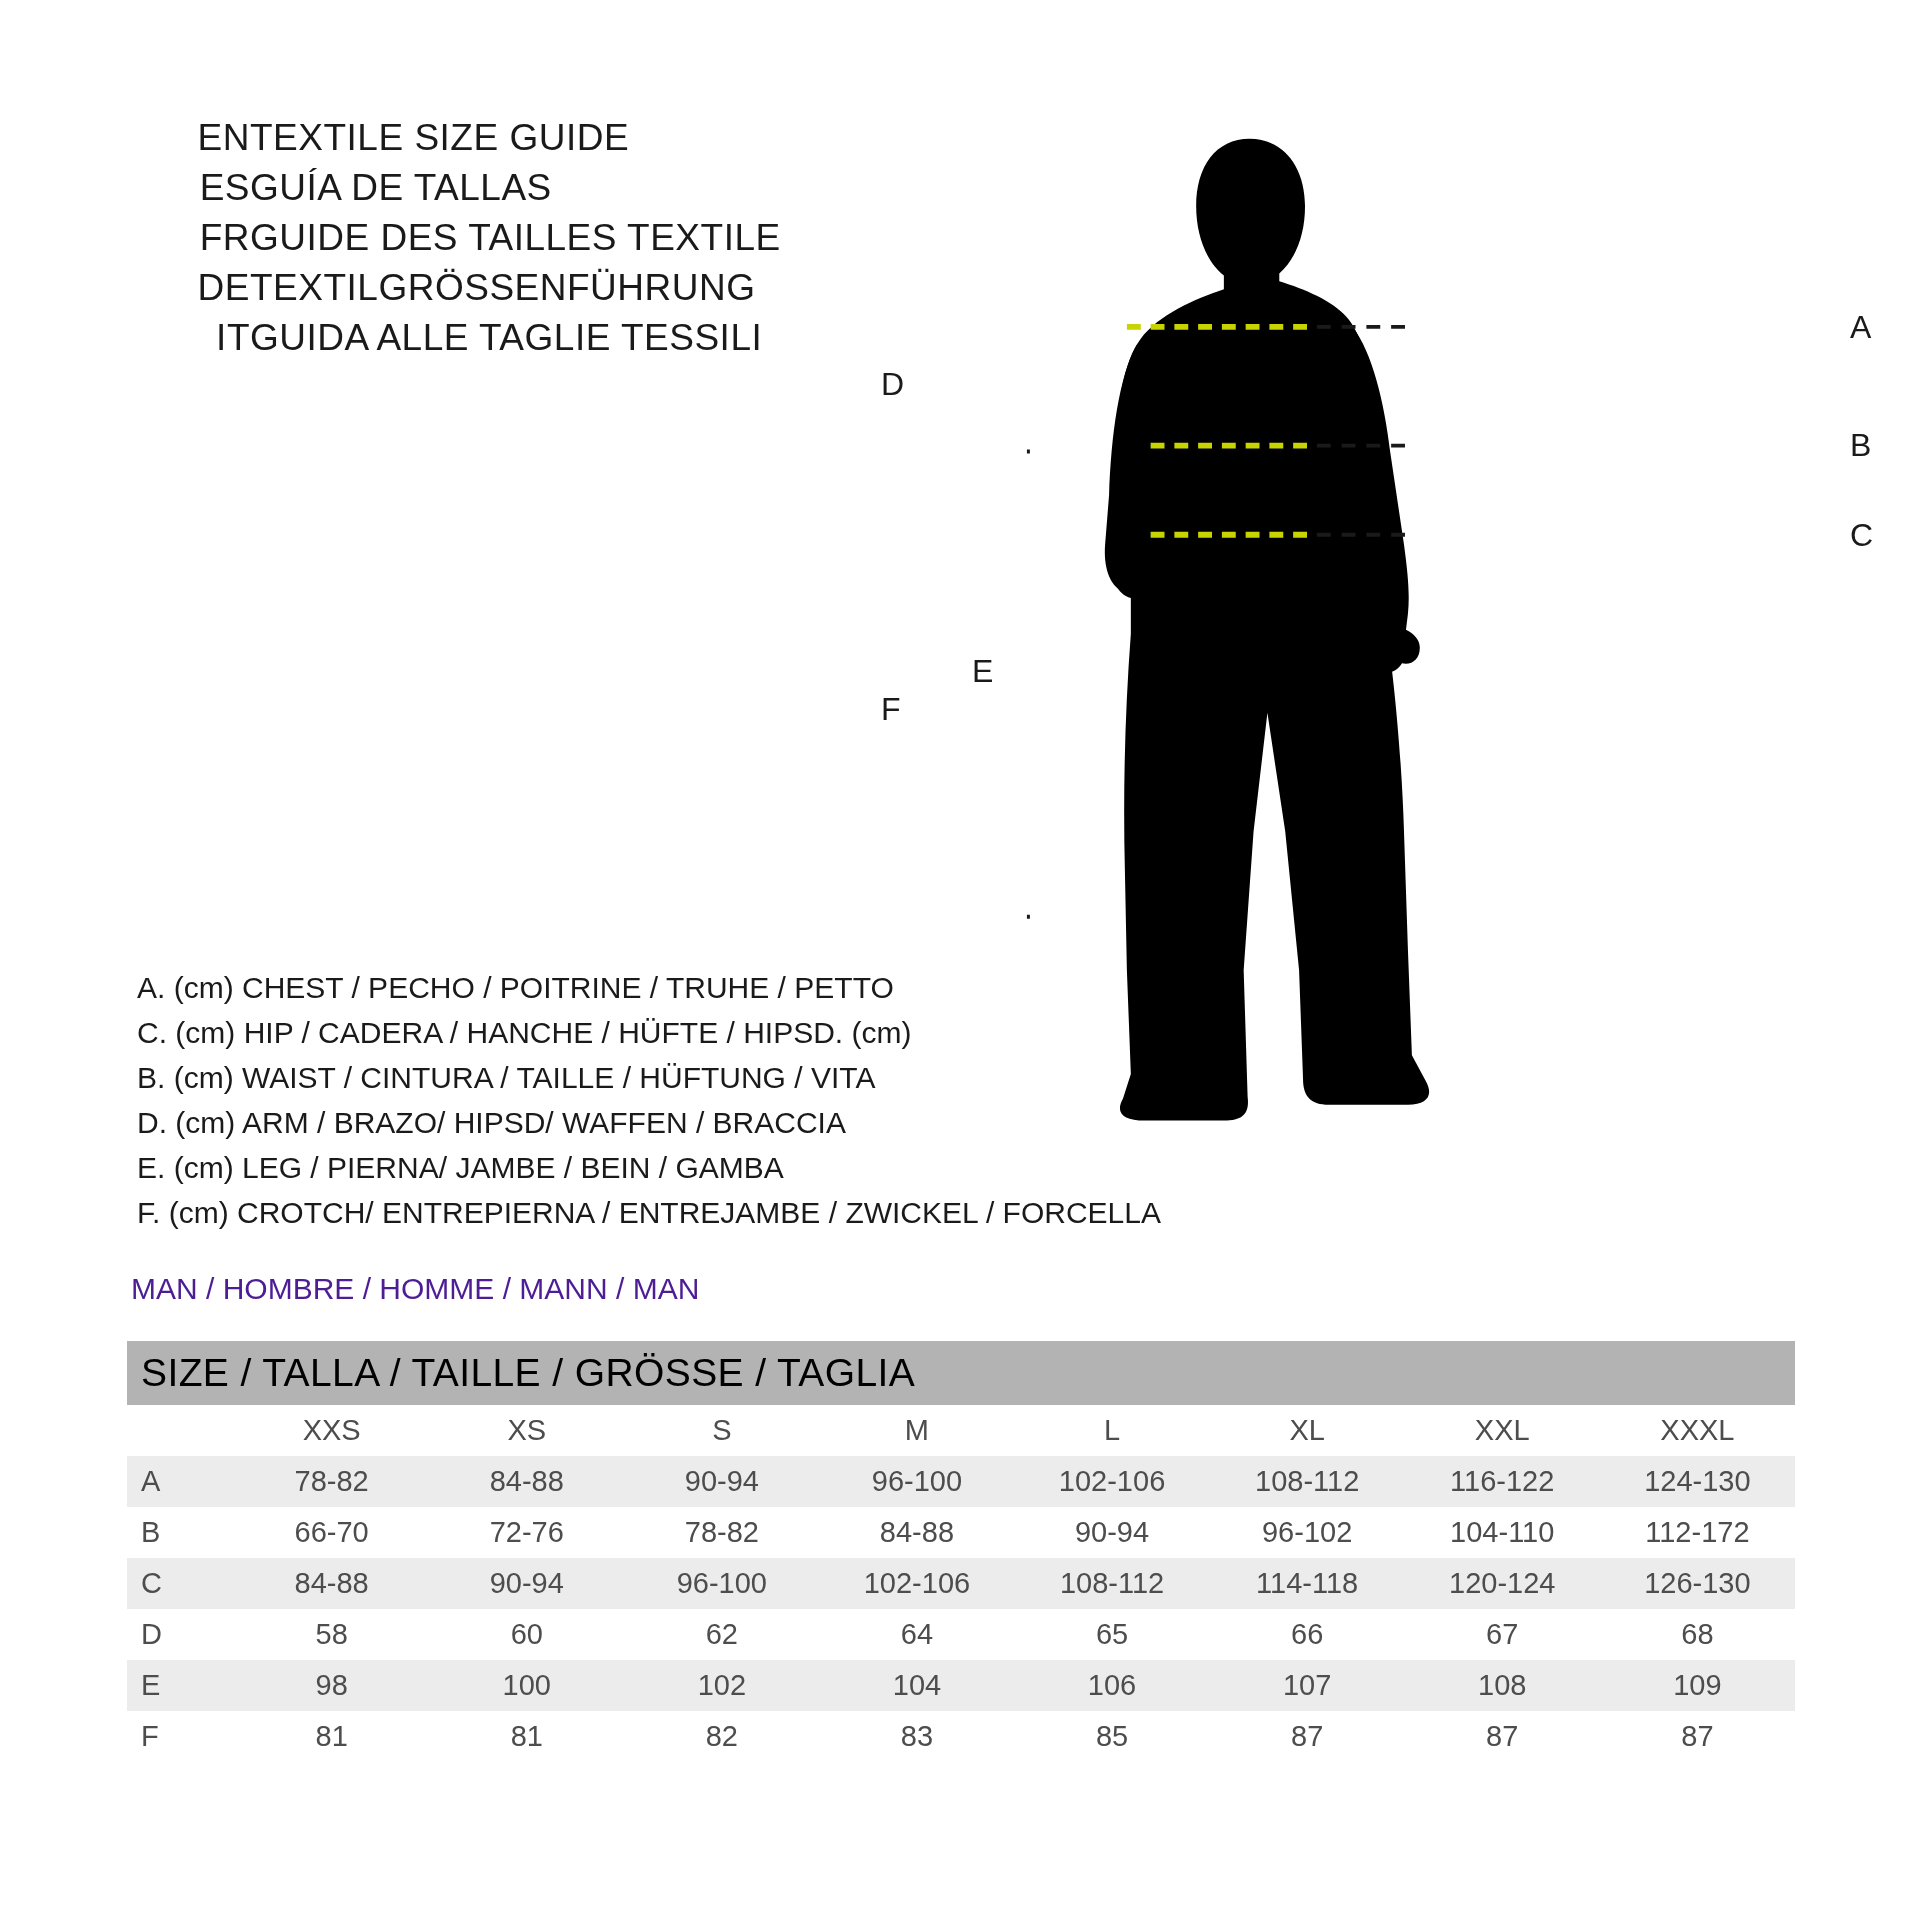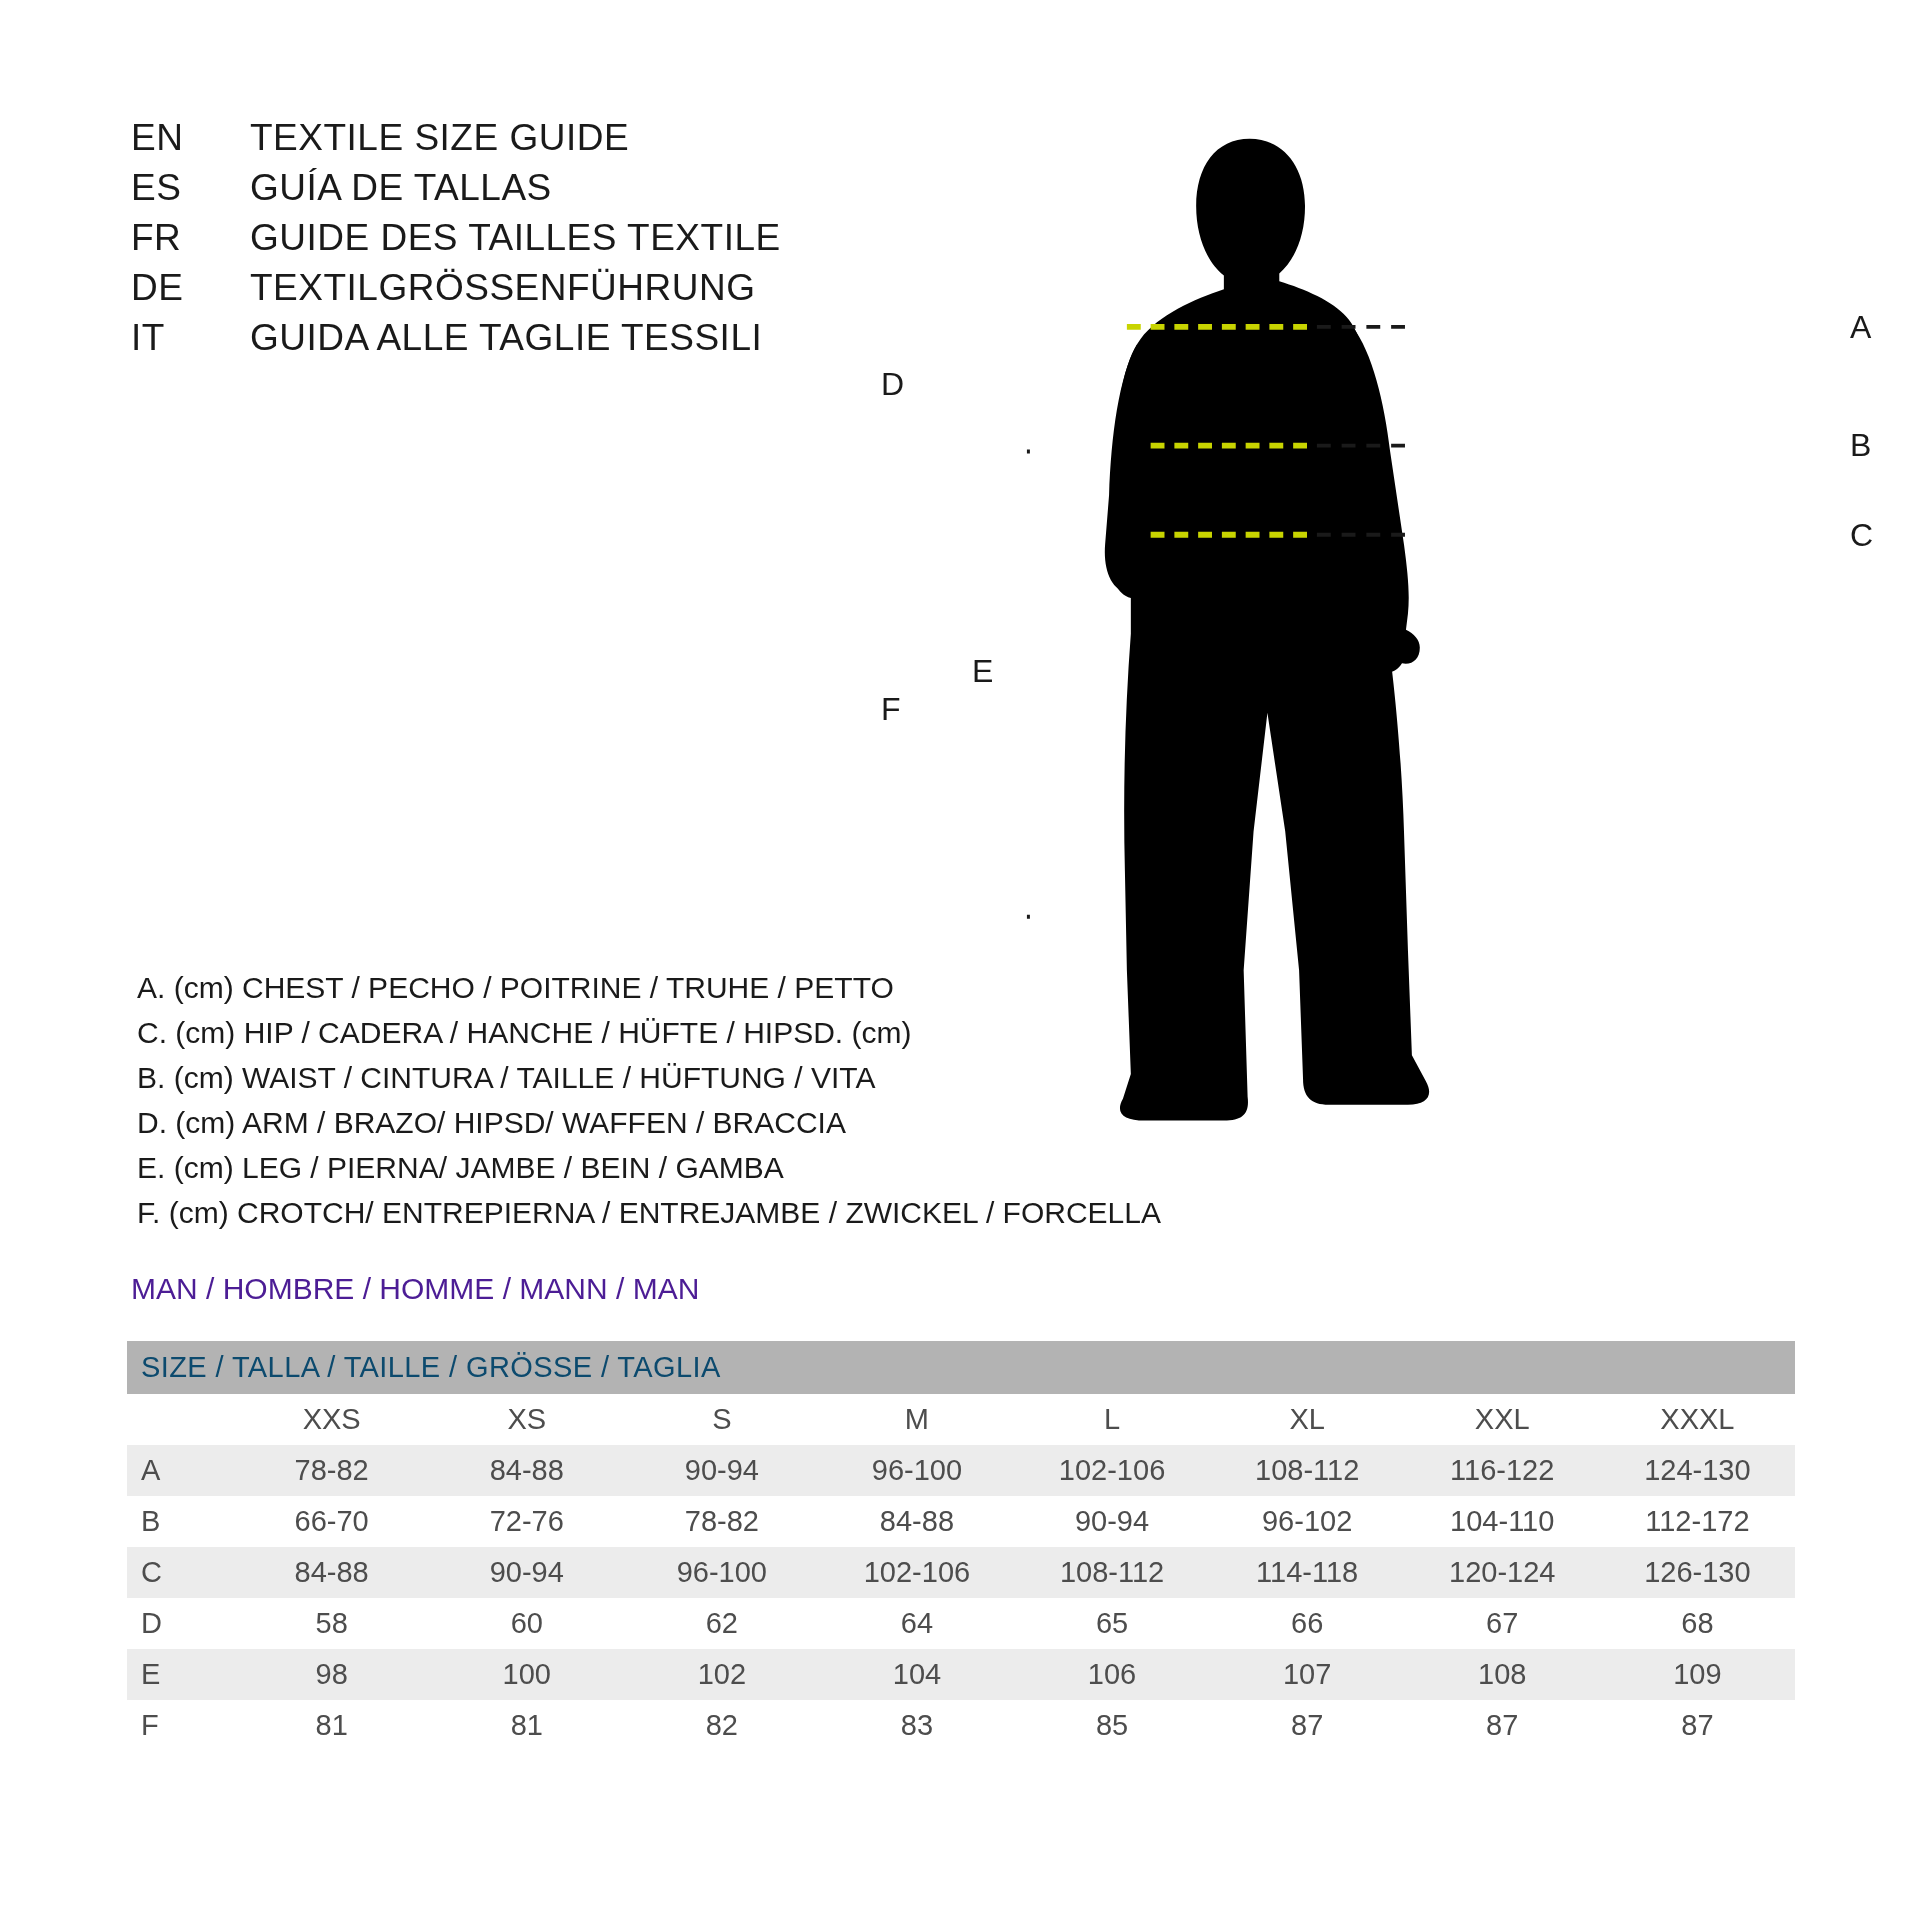--- a/index.html
+++ b/index.html
@@ -26,20 +26,21 @@
   .lang-row {
     display: flex;
     align-items: baseline;
     height: 50px;
   }
   .lang-code {
     width: 119px;
     font-size: 37px;
     letter-spacing: 0.5px;
     color: #1a1a1a;
+    text-align: right;
   }
   .lang-title {
     font-size: 37px;
     letter-spacing: 0.5px;
     color: #1a1a1a;
     white-space: nowrap;
     text-align: right;
   }
 
   
@@ -89,22 +90,22 @@
     left: 127px;
     top: 1341px;
     width: 1668px;
     border-collapse: collapse;
     font-size: 29px;
   }
   #size-table caption {
     caption-side: top;
     text-align: left;
     background: #b3b3b3;
-    color: #0c4a6e;
-    font-size: 29px;
+    color: #000000;
+    font-size: 39px;
     padding: 10px 0 10px 14px;
     letter-spacing: 0.4px;
   }
   #size-table th, #size-table td {
     padding: 9px 4px;
     text-align: center;
     color: #4d4d4d;
     font-weight: normal;
   }
   #size-table th.row-label, #size-table td.row-label {

